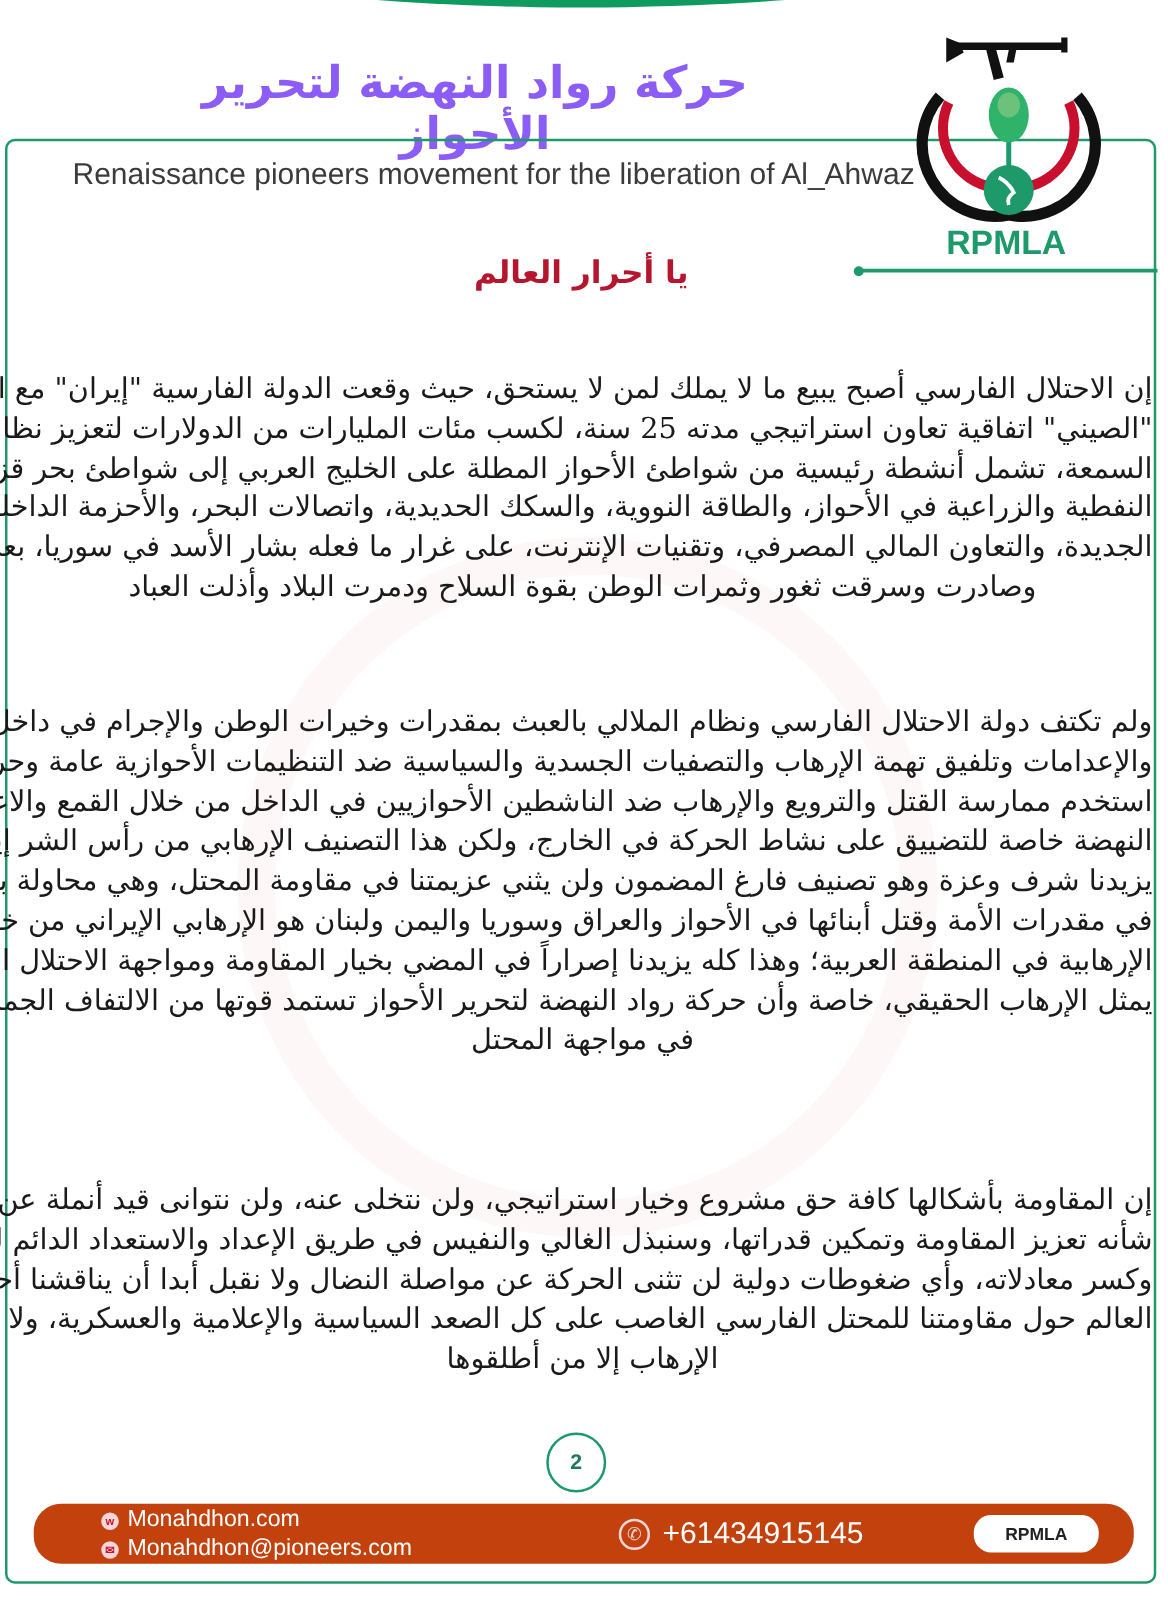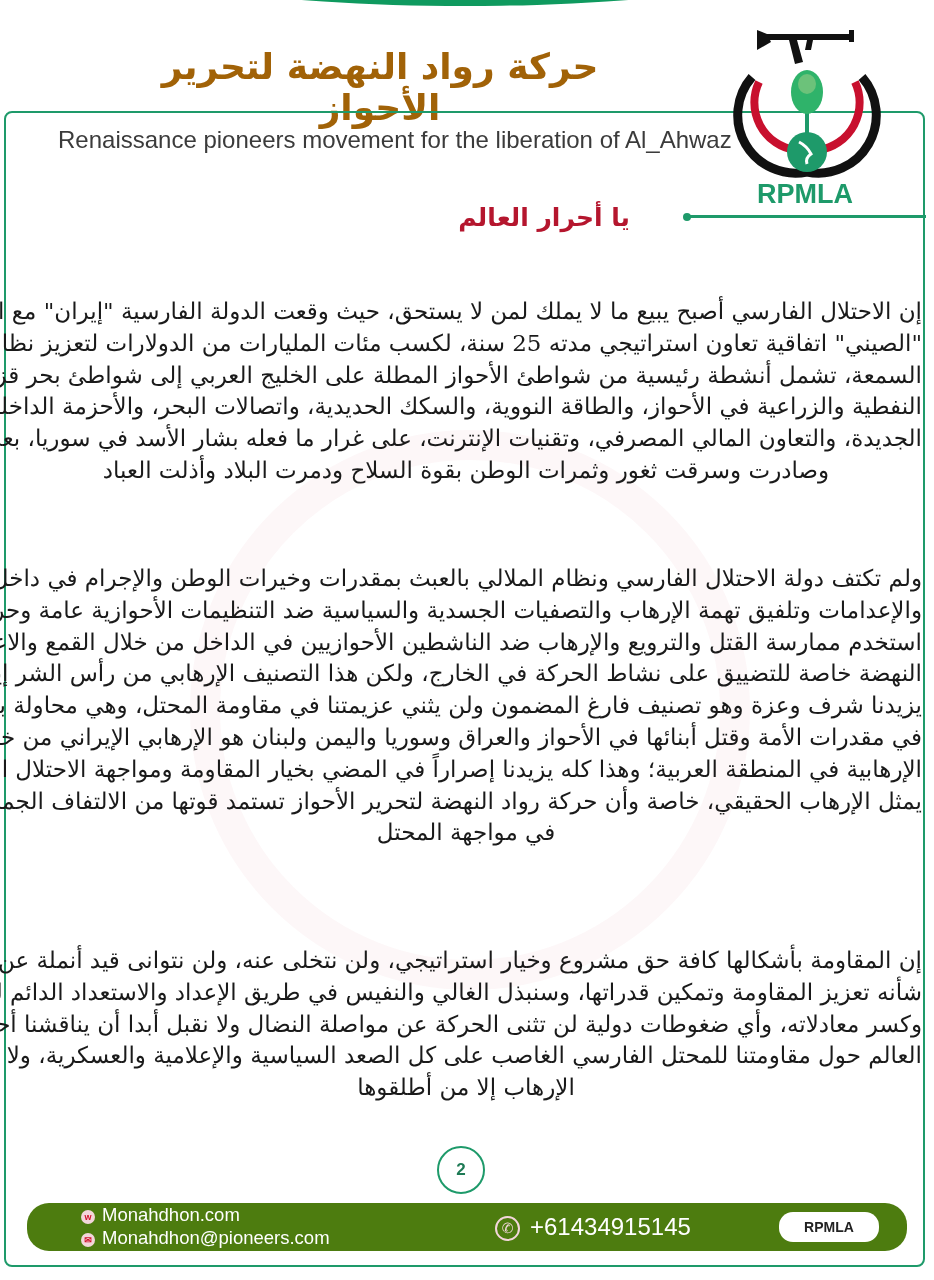--- a/index.html
+++ b/index.html
@@ -6,21 +6,21 @@
   body {
     width:934px; height:1280px; position:relative; overflow:hidden;
     background:#ffffff; font-family:"DejaVu Sans", sans-serif; color:#1a1a1a;
   }
   .top-arc {
     position:absolute; left:95px; top:-60px; width:740px; height:66px;
     background:#0f9a5f; border-radius:0 0 380px 380px / 0 0 60px 60px;
   }
   .header-title {
     position:absolute; left:100px; top:46px; width:560px; text-align:center;
-    direction:rtl; color:#a16207; font-size:36px; font-weight:bold;
+    direction:rtl; color:#8b5cf6; font-size:36px; font-weight:bold;
     font-family:"DejaVu Sans", sans-serif; letter-spacing:0;
   }
   .frame {
     position:absolute; left:4px; top:111px; width:921px; height:1156px;
     border:2px solid #1e9a6a; border-radius:8px; box-sizing:border-box;
   }
   .header-sub {
     position:absolute; left:58px; top:126px; font-size:24px; color:#3b3b3b;
     font-family:"Liberation Sans", sans-serif; white-space:nowrap;
   }
@@ -31,21 +31,21 @@
     position:absolute; left:735px; top:179px; width:140px; text-align:center;
     font-family:"Liberation Sans", sans-serif; font-weight:bold; font-size:27px; color:#1e9a6a;
   }
   .header-rule {
     position:absolute; left:686px; top:215px; width:240px; height:3px; background:#1e9a6a;
   }
   .header-rule .dot {
     position:absolute; left:-3px; top:-2.5px; width:8px; height:8px; border-radius:50%; background:#1e9a6a;
   }
   .doc-title {
-    position:absolute; left:300px; top:203px; width:330px; text-align:right;
+    position:absolute; left:300px; top:203px; width:330px; text-align:center;
     direction:rtl; color:#b5162e; font-size:25px; font-weight:bold;
     font-family:"DejaVu Sans", sans-serif;
   }
   .body-text {
     position:absolute; left:10px; width:912px; direction:rtl; text-align:center;
     font-family:"DejaVu Serif", serif; font-size:23px; line-height:31.8px; color:#1a1a1a;
   }
   .p1 { top:296px; }
   .p2 { top:563px; }
   .p3 { top:945px; }
@@ -54,21 +54,21 @@
     position:absolute; left:190px; top:430px; width:560px; height:560px; border-radius:50%;
     border:30px solid rgba(200,16,46,0.035); box-sizing:border-box; pointer-events:none;
   }
   .page-num {
     position:absolute; left:437px; top:1146px; width:48px; height:48px; border-radius:50%;
     border:2px solid #1e9a6a; box-sizing:border-box; text-align:center; line-height:44px;
     color:#1e7a55; font-weight:bold; font-size:17px; font-family:"Liberation Sans", sans-serif;
   }
   .footer {
     position:absolute; left:27px; top:1203px; width:880px; height:48px;
-    background:#4d7c0f; border-radius:22px;
+    background:#c2410c; border-radius:22px;
   }
   .f-item {
     position:absolute; color:#fff; font-family:"Liberation Sans", sans-serif; font-size:18.5px; white-space:nowrap;
   }
   .f-web { left:54px; top:1px; }
   .f-mail { left:54px; top:24px; }
   .f-icon {
     display:inline-block; width:14px; height:14px; border-radius:50%; background:#f3d6da;
     color:#d0112b; font-size:9px; line-height:14px; text-align:center; vertical-align:1px; margin-right:7px; font-weight:bold;
   }

